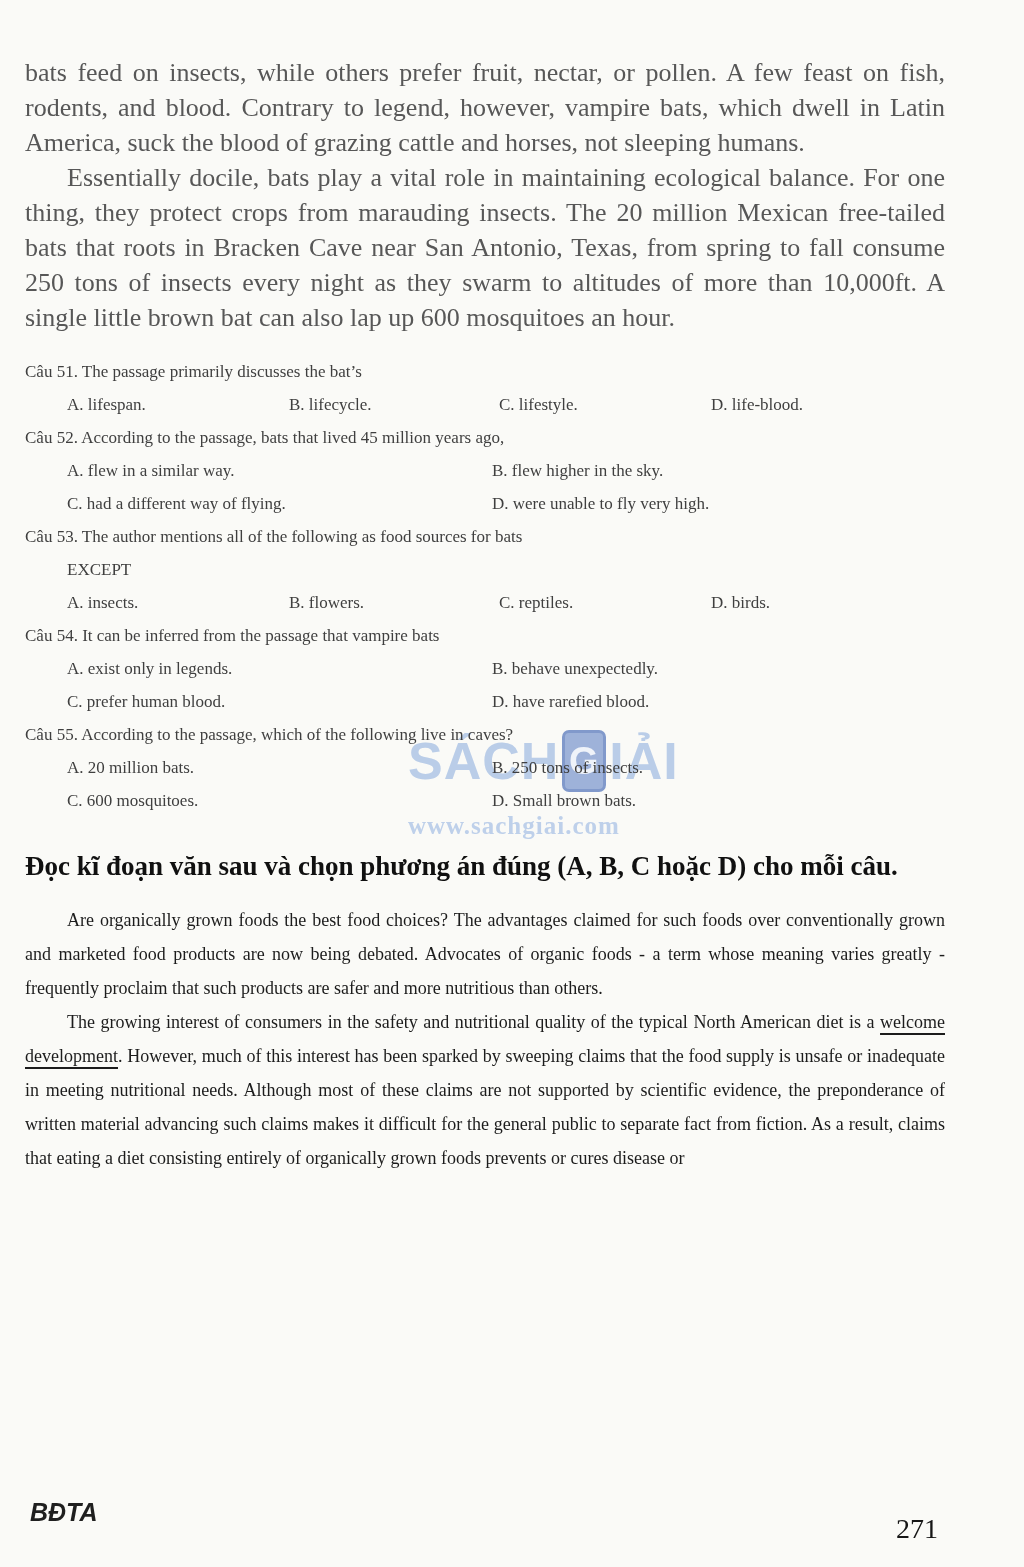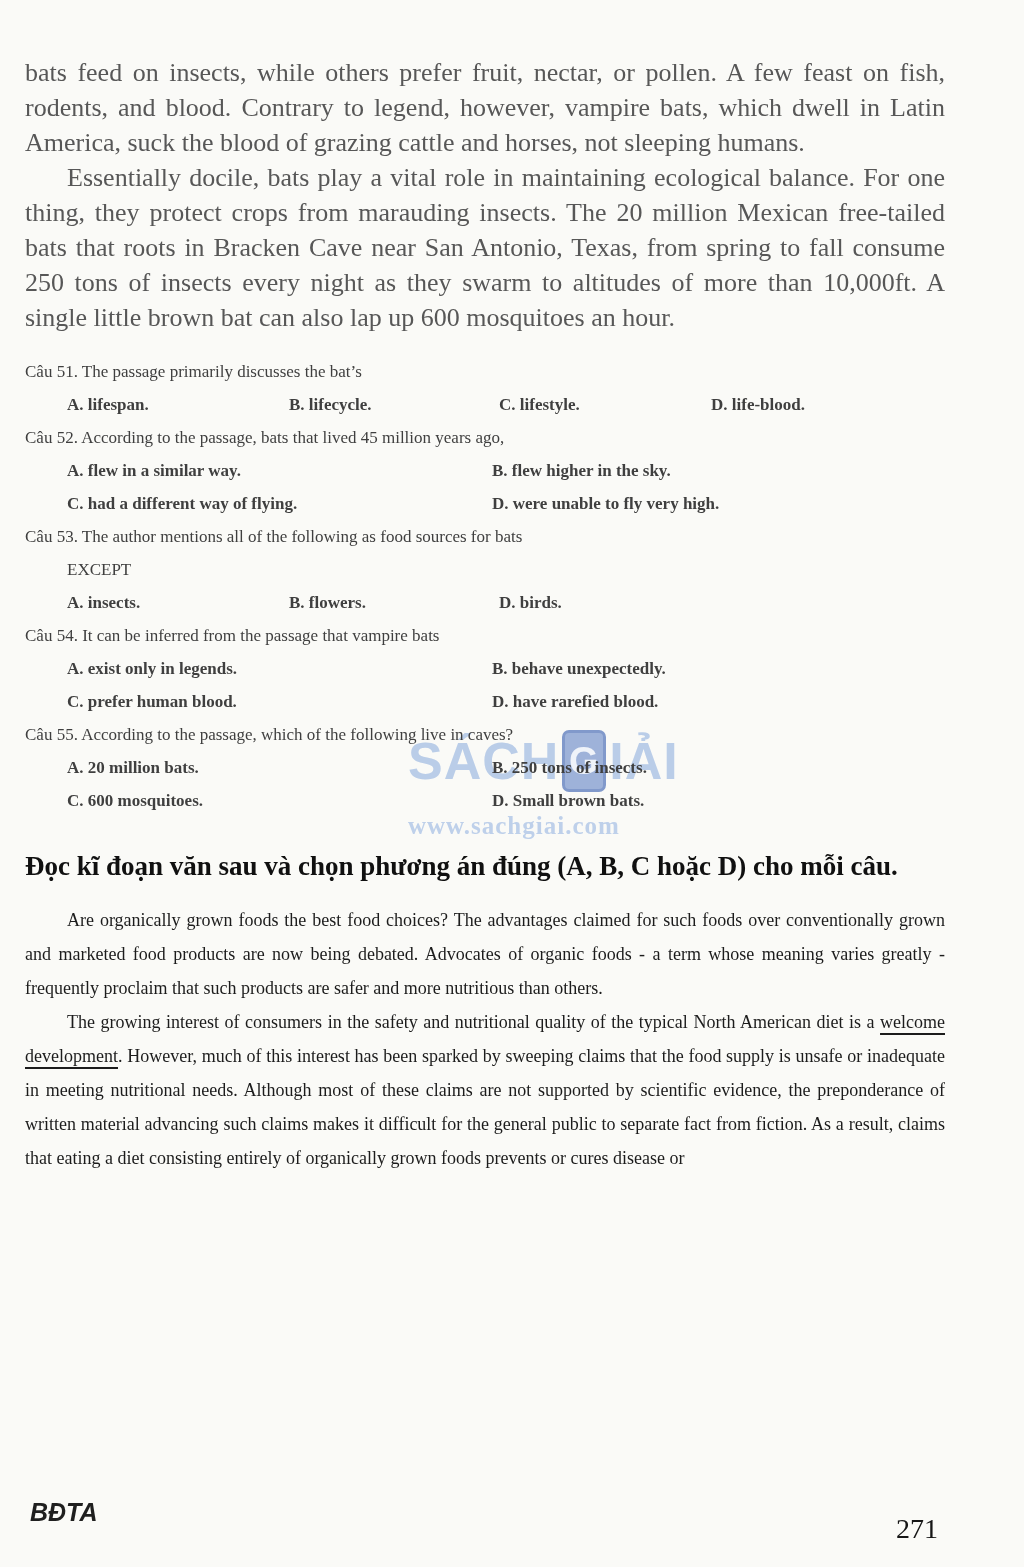--- a/index.html
+++ b/index.html
@@ -35,21 +35,20 @@
   }
   .question p { margin:0; }
   .q-first {
     padding-left:42px;
     text-indent:-42px;
   }
   .q-cont { padding-left:42px; }
   .opt-row {
     padding-left:42px;
     display:grid;
-    font-weight:bold;
   }
   .cols4 { grid-template-columns:222px 210px 212px auto; }
   .cols2 { grid-template-columns:425px auto; }
   .opt { white-space:nowrap; }
 
   
   .instruction {
     margin:26px 0 0 0;
     font-weight:bold;
     font-size:27px;
@@ -174,20 +173,21 @@
 
     <div class="question">
       <p class="q-first">
         <span>Câu 53.</span>
         <span>The author mentions all of the following as food sources for bats</span>
       </p>
       <p class="q-cont">EXCEPT</p>
       <div class="opt-row cols4">
         <span class="opt">A. insects.</span>
         <span class="opt">B. flowers.</span>
+        <span class="opt">C. reptiles.</span>
         <span class="opt">D. birds.</span>
       </div>
     </div>
 
     <div class="question">
       <p class="q-first">
         <span>Câu 54.</span>
         <span>It can be inferred from the passage that vampire bats</span>
       </p>
       <div class="opt-row cols2">

